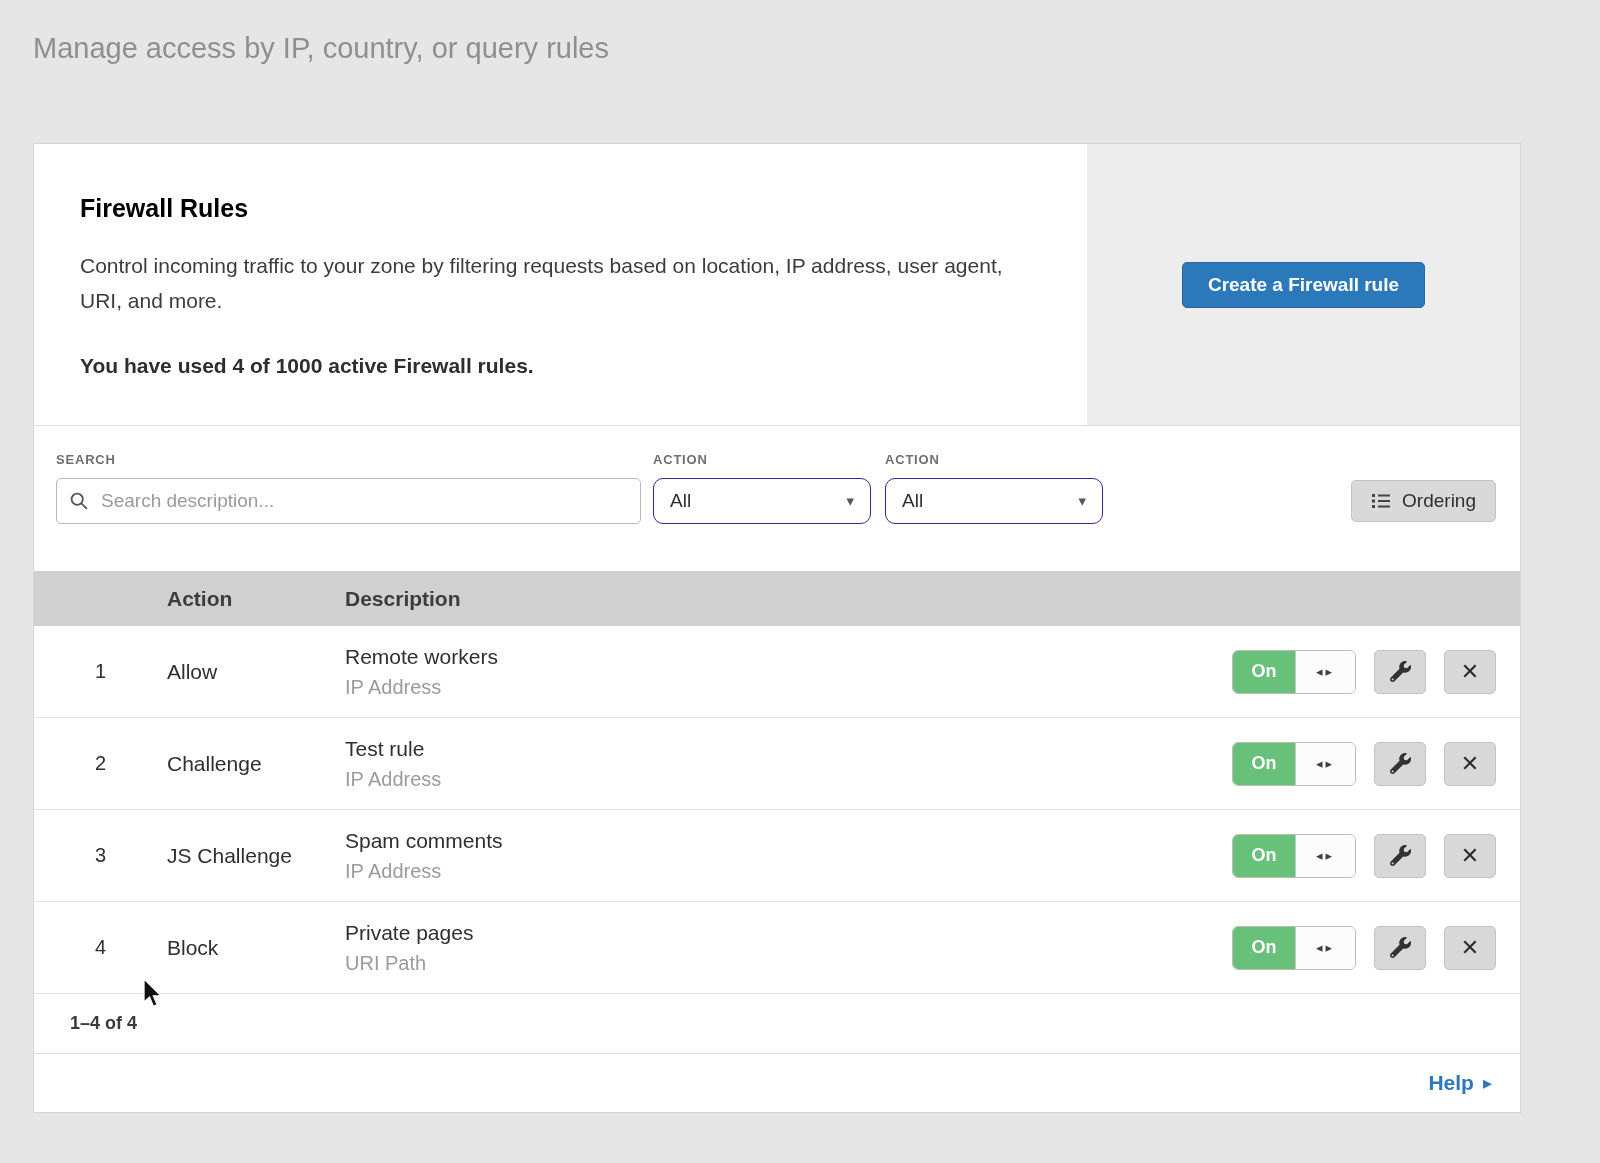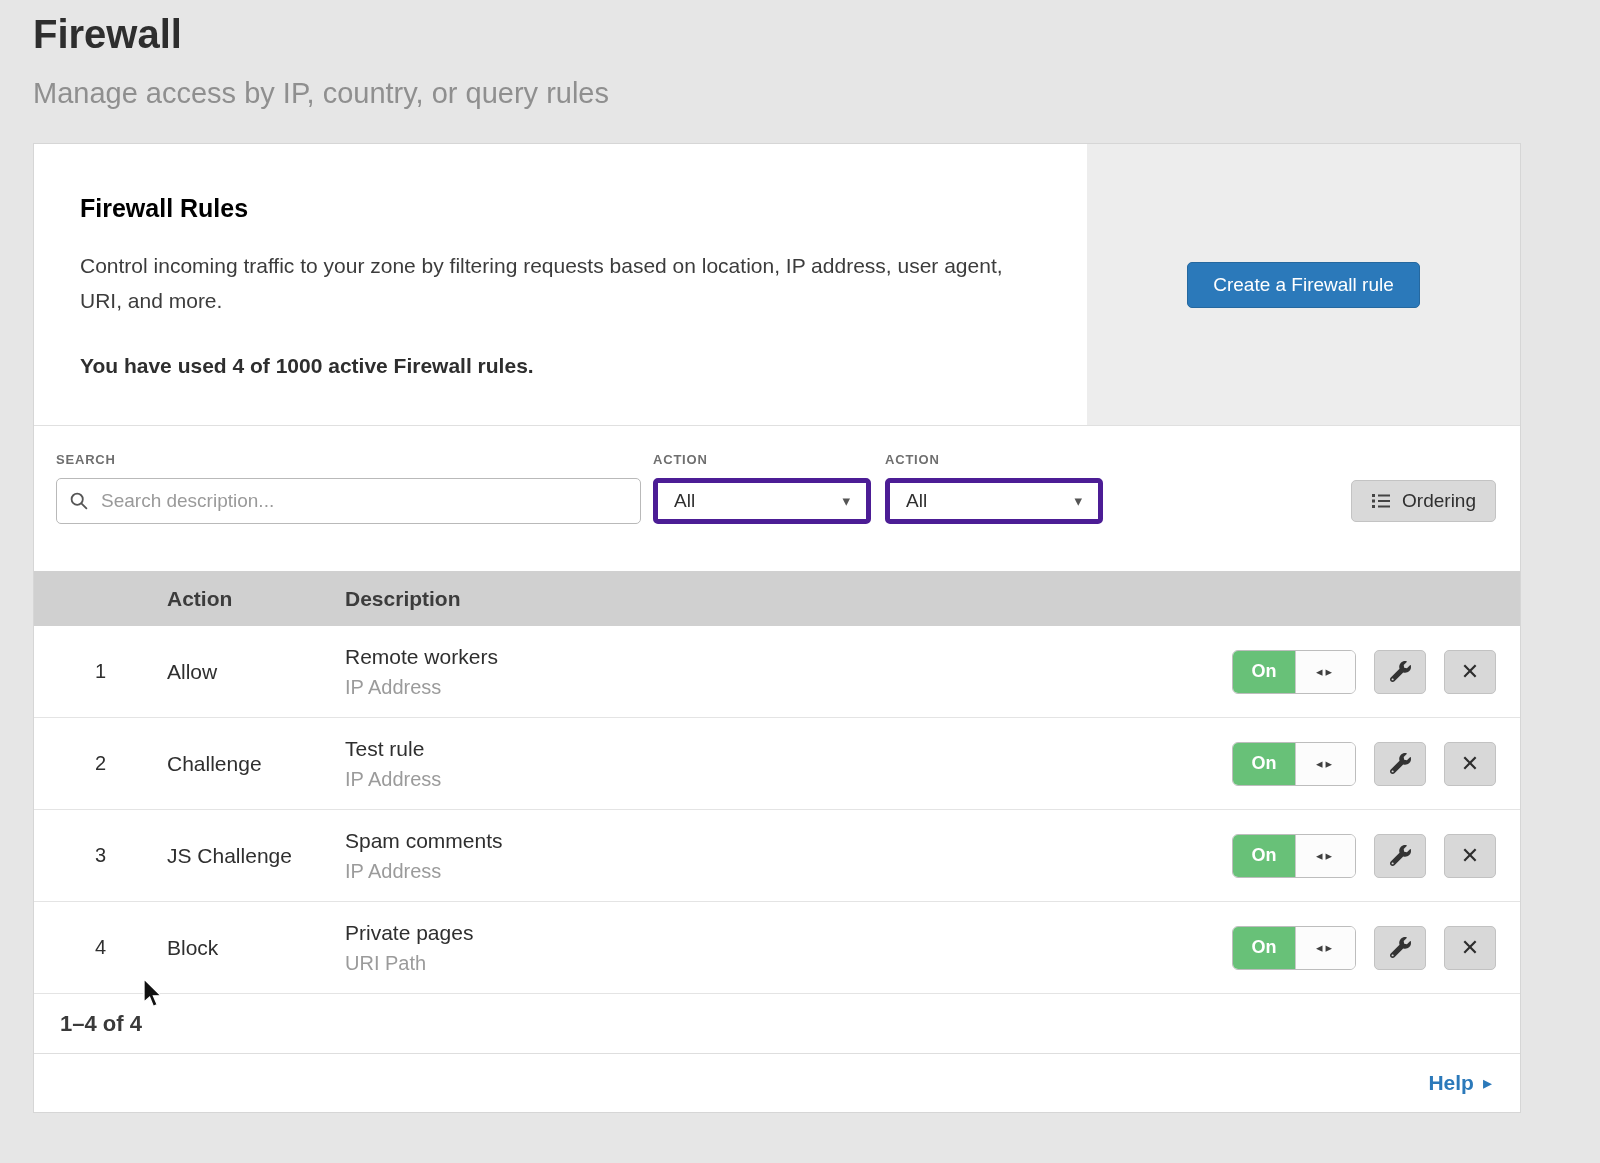--- a/index.html
+++ b/index.html
@@ -27,21 +27,21 @@
   
   .top-section { display: flex; height: 282px; border-bottom: 1px solid #e0e0e0; }
   .info { flex: 1; padding: 50px 70px 0 46px; background: #fff; }
   .info-heading { font-size: 25px; font-weight: 700; color: #000000; margin-bottom: 26px; }
   .info-desc { font-size: 21px; line-height: 1.65; color: #3c3c3c; max-width: 945px; }
   .info-usage { margin-top: 36px; font-size: 21px; font-weight: 700; color: #2e2e2e; }
   .side-panel { width: 433px; background: #ededed; display: flex; justify-content: center; }
   .create-btn {
     margin-top: 118px; height: 46px;
     background: #2b79ba; border: 1px solid #25689f; border-radius: 5px;
-    color: #fff; font-size: 19px; font-weight: 400;
+    color: #fff; font-size: 19px; font-weight: 700;
     padding: 0 25px; cursor: pointer;
     font-family: inherit;
   }
 
   
   .filters { display: flex; align-items: flex-start; padding: 26px 24px 0 22px; height: 145px; background: #fff; }
   .filter-label {
     display: block; font-size: 13px; font-weight: 700; color: #6f6f6f;
     letter-spacing: 0.8px; margin-bottom: 11px;
   }
@@ -52,21 +52,21 @@
     border: 1px solid #b9b9b9; border-radius: 5px;
     padding: 0 14px 0 44px; font-size: 19px; color: #333;
     font-family: inherit; background: #fff; outline: none;
   }
   .search-box input::placeholder { color: #9a9a9a; }
   .search-icon { position: absolute; left: 13px; top: 13px; width: 20px; height: 20px; }
   .status-group { margin-left: 12px; }
   .action-group { margin-left: 14px; }
   .select {
     width: 218px; height: 46px;
-    border: 5px solid #4c1d95; border-radius: 5px; background: #fff;
+    border: 1px solid #4c1d95; border-radius: 10px; background: #fff;
     display: flex; align-items: center; padding: 0 16px;
     font-size: 19px; color: #2f2f2f; cursor: pointer;
   }
   .select .caret { margin-left: auto; color: #555; font-size: 15px; }
   .ordering-btn {
     margin-left: auto; margin-top: 28px; height: 42px;
     background: #d9d9d9; border: 1px solid #c3c3c3; border-radius: 5px;
     font-size: 19px; color: #2f2f2f; padding: 0 19px;
     display: flex; align-items: center; gap: 11px; cursor: pointer;
     font-family: inherit;
@@ -109,41 +109,40 @@
   .icon-btn {
     width: 52px; height: 44px;
     background: #d8d8d8; border: 1px solid #c2c2c2; border-radius: 5px;
     display: flex; align-items: center; justify-content: center; cursor: pointer;
     font-family: inherit;
   }
   .x-glyph { font-size: 22px; font-weight: 700; color: #2d2d2d; line-height: 1; }
 
   
   .table-footer {
-    height: 60px; display: flex; align-items: center; padding-left: 26px;
-    font-size: 22px; font-weight: 700; color: #3a3a3a;
+    height: 60px; display: flex; align-items: center; padding-left: 36px;
+    font-size: 18px; font-weight: 700; color: #3a3a3a;
     background: #fff; border-bottom: 1px solid #dedede;
   }
   .help-bar {
     height: 57px; display: flex; align-items: center; justify-content: flex-end;
     padding-right: 28px; background: #fff;
   }
   .help-link {
     color: #2b79ba; font-size: 21px; font-weight: 700; cursor: pointer;
     display: flex; align-items: center; gap: 9px;
   }
   .help-arrow { font-size: 18px; }
 
   .mouse-cursor { position: absolute; left: 142px; top: 978px; z-index: 10; pointer-events: none; }
 </style>
 </head>
 <body>
 
 <div class="page-header">
-  <div class="page-title">Firewall</div>
   <div class="page-subtitle">Manage access by IP, country, or query rules</div>
 </div>
 
 <div class="card">
 
   <div class="top-section">
     <div class="info">
       <div class="info-heading">Firewall Rules</div>
       <div class="info-desc">Control incoming traffic to your zone by filtering requests based on location, IP address, user agent, URI, and more.</div>
       <div class="info-usage">You have used 4 of 1000 active Firewall rules.</div>

